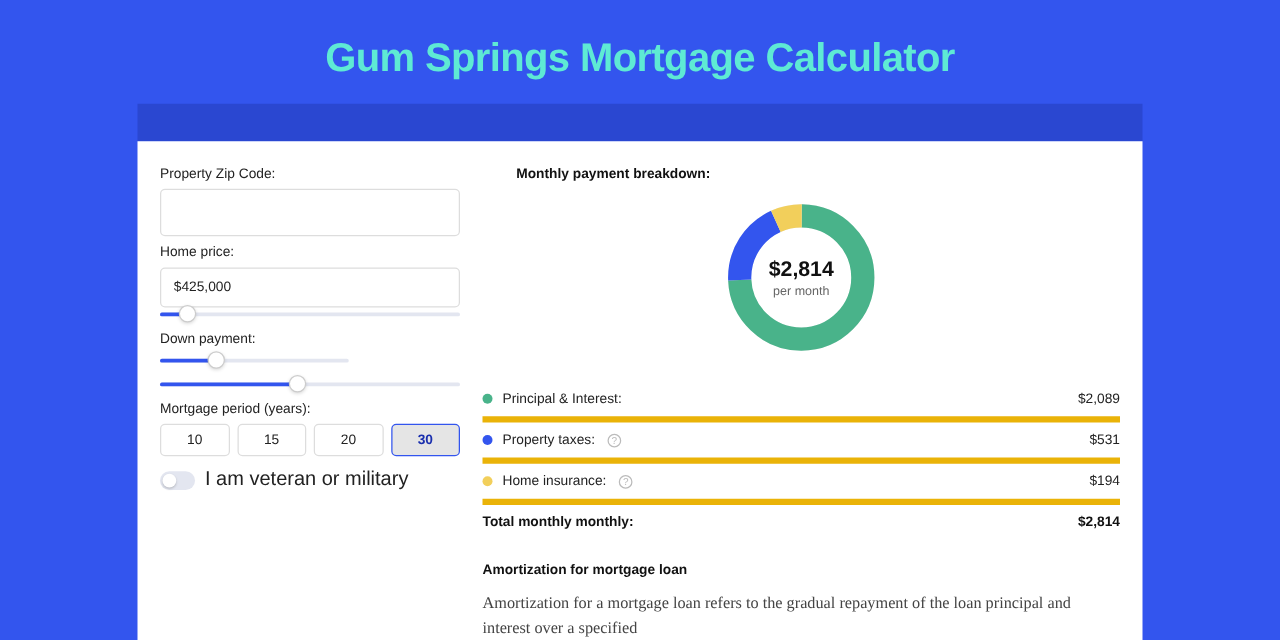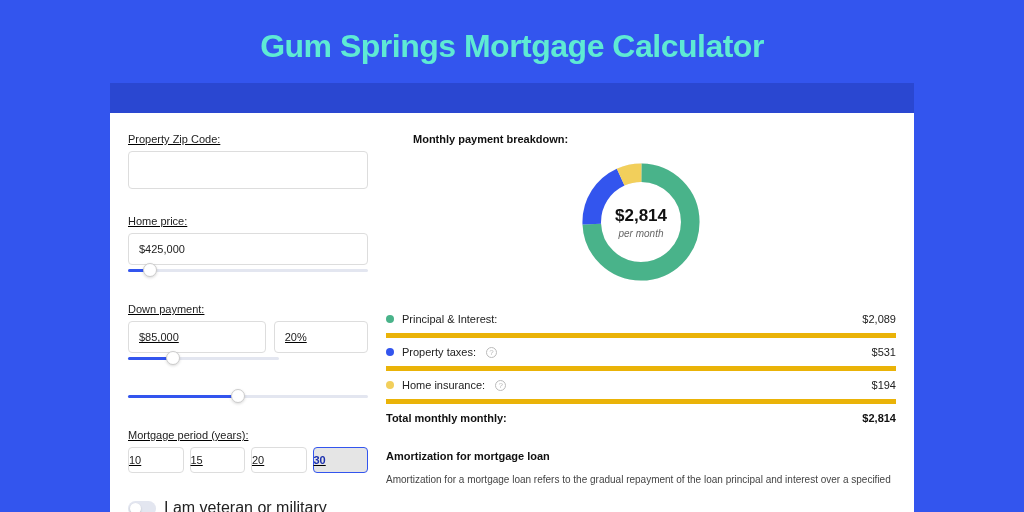--- a/index.html
+++ b/index.html
@@ -27,21 +27,21 @@
     background: #fff;
     margin: 0 110px;
     min-height: 400px;
     display: flex;
     padding: 20px 18px;
     gap: 18px;
   }
   .left-col { width: 240px; flex-shrink: 0; }
   .right-col { flex: 1; }
 
-  .field { margin-bottom: 26px; text-decoration: underline; }
+  .field { margin-bottom: 7px; }
   .field-label {
     font-size: 11px;
     color: #222;
     margin-bottom: 6px;
     display: block;
   }
   .text-input {
     width: 100%;
     border: 1px solid #ddd;
     border-radius: 4px;
@@ -66,21 +66,21 @@
     background: #fff; border: 1px solid #ccc;
     box-shadow: 0 1px 3px rgba(0,0,0,0.15);
     transform: translateX(-50%);
   }
   .dp-row { display: flex; gap: 8px; }
   .dp-row .text-input:first-child { flex: 1.6; }
   .dp-row .text-input:last-child { flex: 1; }
 
   .period-row { display: flex; gap: 6px; }
   .period-btn {
-    flex: 1; 
+    flex: 1; text-align: center;
     border: 1px solid #ddd; border-radius: 4px;
     padding: 6px 0; font-size: 11px; color: #222;
     background: #fff; cursor: pointer;
   }
   .period-btn.selected {
     background: #e5e5e5; border-color: #3355ee; color: #1a2fae;
     font-weight: 600;
   }
 
   .toggle-row { display: flex; align-items: center; gap: 8px; margin-top: 10px; }
@@ -98,21 +98,21 @@
   .section-title { font-size: 11px; font-weight: 700; color: #111; margin-bottom: 12px; padding-left: 27px; }
   .donut-wrap { display: flex; justify-content: center; margin: 6px 0 18px 0; }
   .donut-rel { position: relative; width: 130px; height: 130px; }
   .donut-rel svg { width: 130px; height: 130px; }
   .donut-center {
     position: absolute; inset: 0;
     display: flex; flex-direction: column;
     align-items: center; justify-content: center;
   }
   .donut-value { font-size: 17px; font-weight: 700; color: #111; }
-  .donut-sub { font-size: 10px; color: #666; margin-top: 2px; font-style: italic; }
+  .donut-sub { font-size: 10px; color: #666; margin-top: 2px; }
 
   .legend-row {
     display: flex; align-items: center; justify-content: space-between;
     padding: 8px 0; border-bottom: 5px solid #eab308;
   }
   .legend-row.total { border-bottom: none; font-weight: 700; }
   .legend-left { display: flex; align-items: center; gap: 8px; }
   .dot { width: 8px; height: 8px; border-radius: 50%; flex-shrink: 0; }
   .legend-label { font-size: 11px; color: #222; }
   .legend-value { font-size: 11px; color: #222; }
@@ -121,21 +121,21 @@
   .info-icon {
     width: 11px; height: 11px; border-radius: 50%;
     border: 1px solid #bbb; color: #bbb;
     font-size: 8px; display: inline-flex;
     align-items: center; justify-content: center;
     margin-left: 2px;
   }
 
   .amort { margin-top: 18px; }
   .amort-title { font-size: 11px; font-weight: 700; color: #111; margin-bottom: 10px; }
-  .amort-text { font-size: 10px; color: #444; line-height: 1.5; }
+  .amort-text { font-size: 13px; color: #444; line-height: 1.5; font-family: Liberation Serif, serif; }
 </style>
 </head>
 <body>
 
 <h1 class="page-title">Gum Springs Mortgage Calculator</h1>
 <div class="header-band"></div>
 
 <div class="card">
 
   <div class="left-col">
@@ -150,24 +150,20 @@
       <input class="text-input" type="text" value="$425,000" style="">
       <div class="slider-wrap">
         <div class="slider-track"></div>
         <div class="slider-fill" id="hp-fill" style="width: 9%;"></div>
         <div class="slider-thumb" id="hp-thumb" style="left: 9%;"></div>
       </div>
     </div>
 
     <div class="field">
       <label class="field-label">Down payment:</label>
-      <div class="dp-row">
-        <input class="text-input" type="text" value="$85,000" style="">
-        <input class="text-input" type="text" value="20%" style="">
-      </div>
       <div class="slider-wrap" style="width:63%;">
         <div class="slider-track"></div>
         <div class="slider-fill" id="dp-fill" style="width: 30%;"></div>
         <div class="slider-thumb" id="dp-thumb" style="left: 30%;"></div>
       </div>
     </div>
 
     <div class="field">
       <div class="slider-wrap">
         <div class="slider-track"></div>

